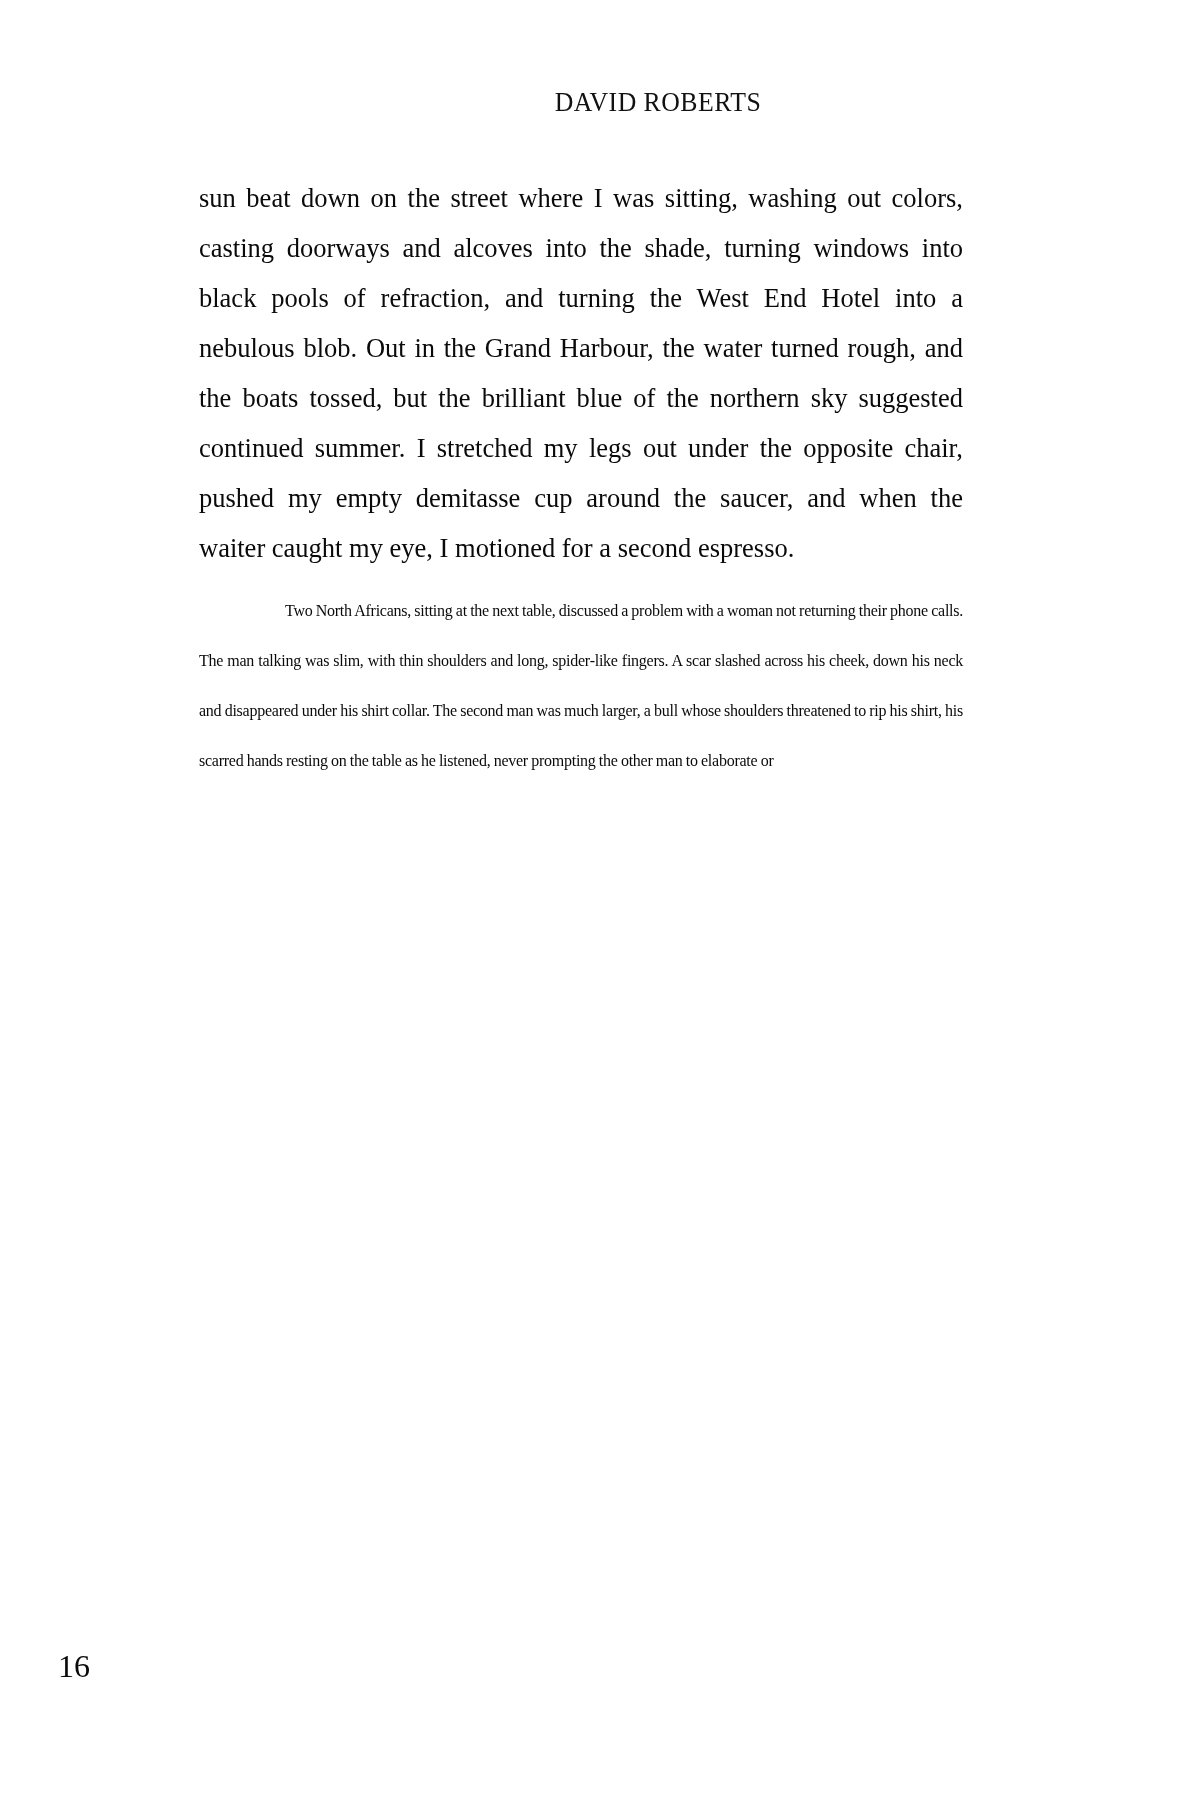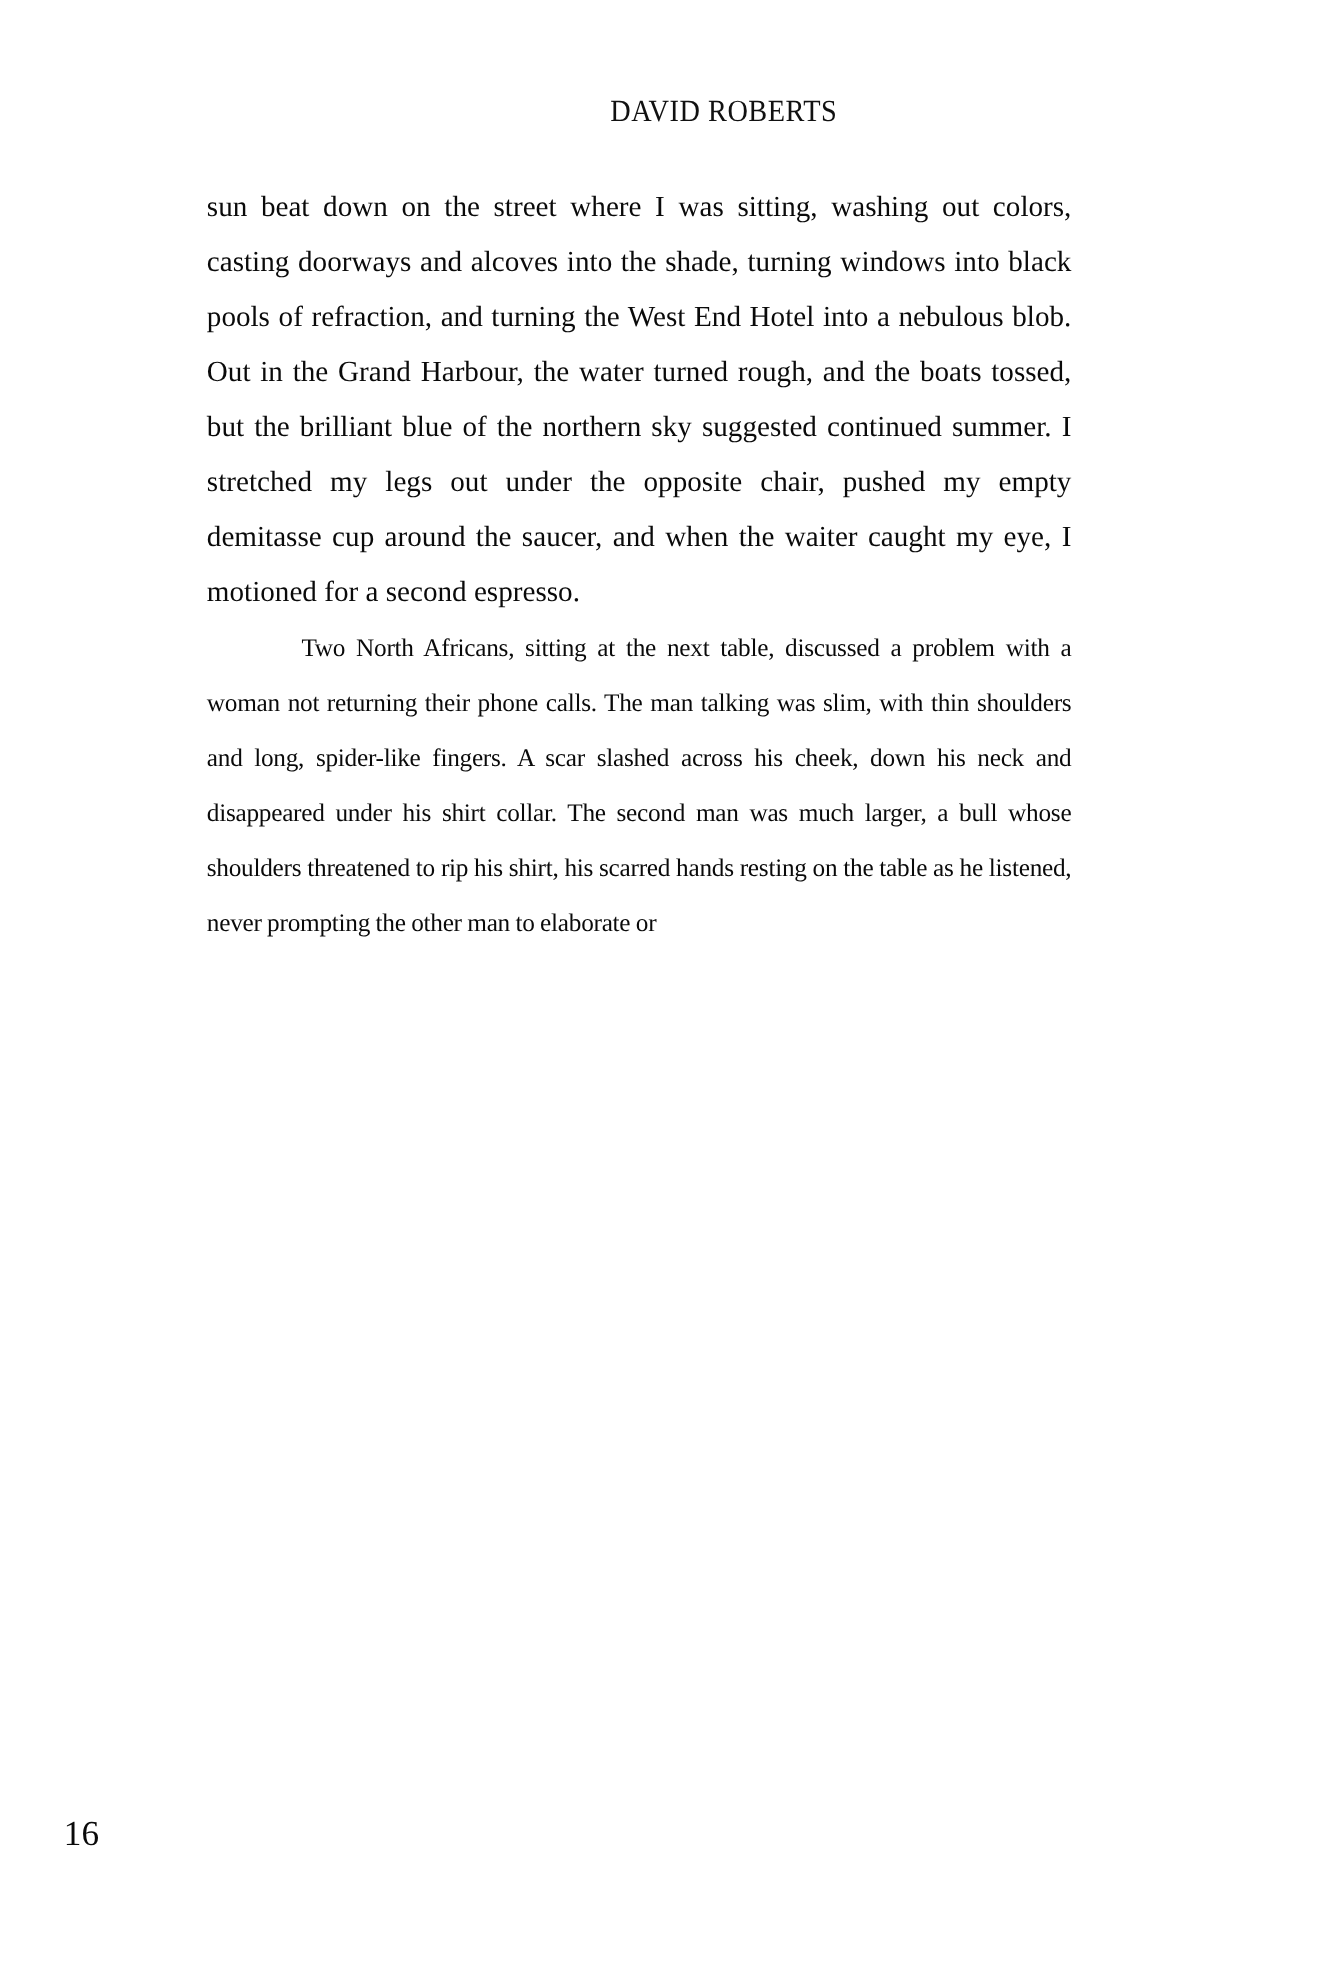--- a/index.html
+++ b/index.html
@@ -34,42 +34,42 @@
 
   
   .textblock {
     position: absolute;
     top: 160px;
     left: 128px;
     width: 790px;
   }
 
   .para {
-    margin: 2px;
+    margin: 13px;
     text-align: justify;
     text-justify: inter-word;
     font-size: 26.5px;
     line-height: 50px;
     color: #0a0a0a;
     -webkit-font-smoothing: antialiased;
   }
 
   .para.first {
     text-indent: 0;
   }
   .para.indented {
     text-indent: 86px;
   }
   .para + .para {
     margin-top: 0;
   }
 
   
   .para.condensed {
-    font-size: 23px;
+    font-size: 16px;
     letter-spacing: -0.25px;
     word-spacing: -0.5px;
   }
 
   
   .folio {
     position: absolute;
     top: 1650px;
     left: 0;
     width: 1200px;

